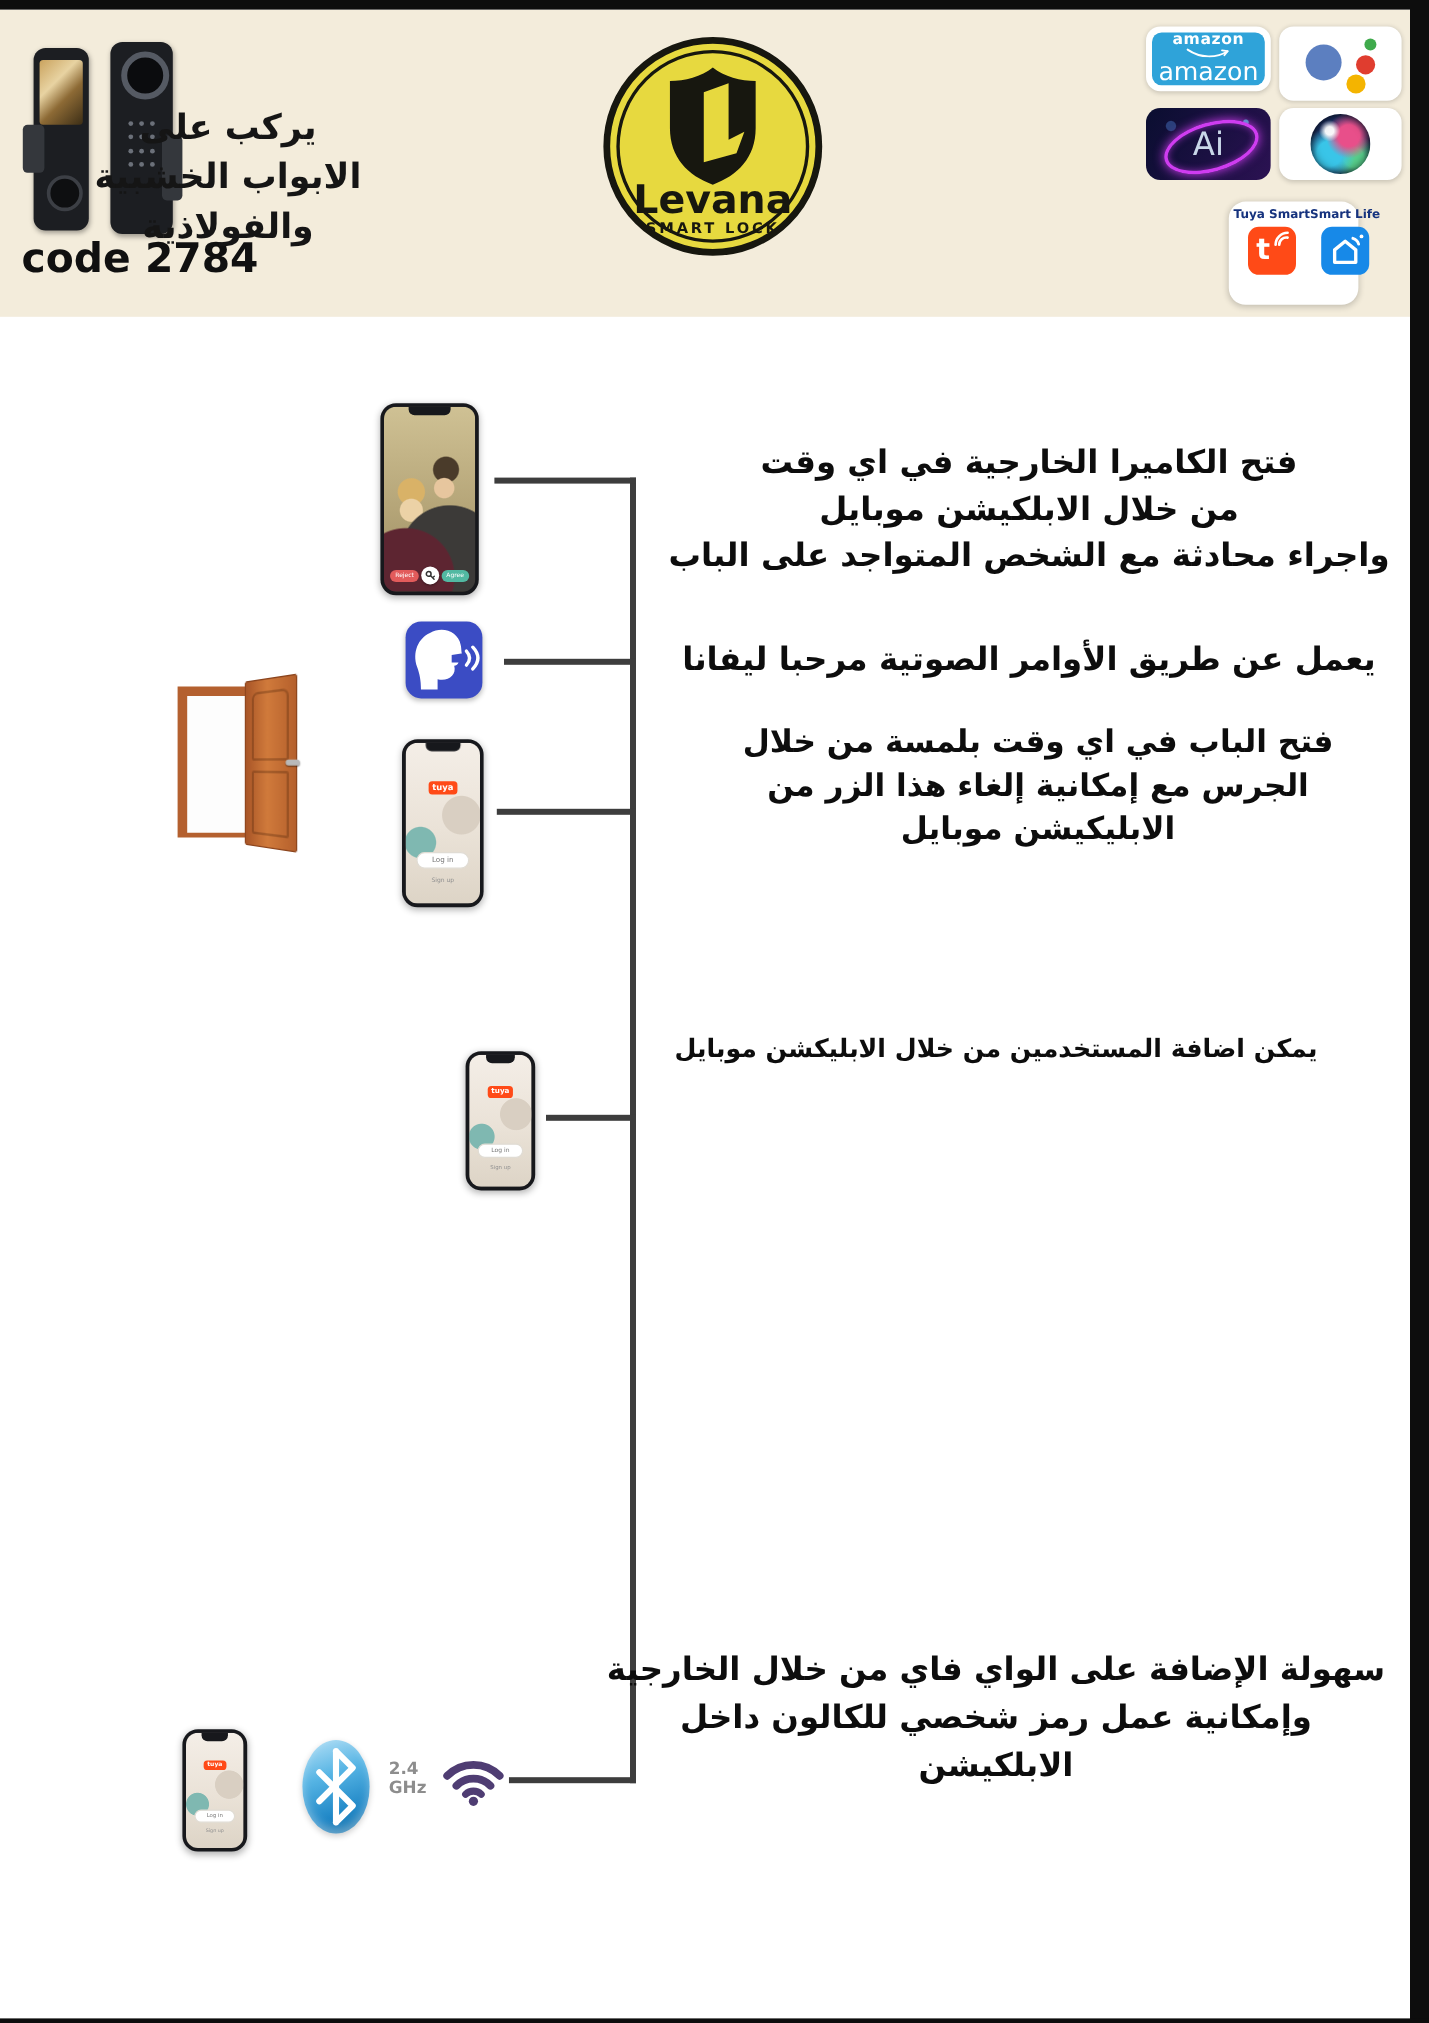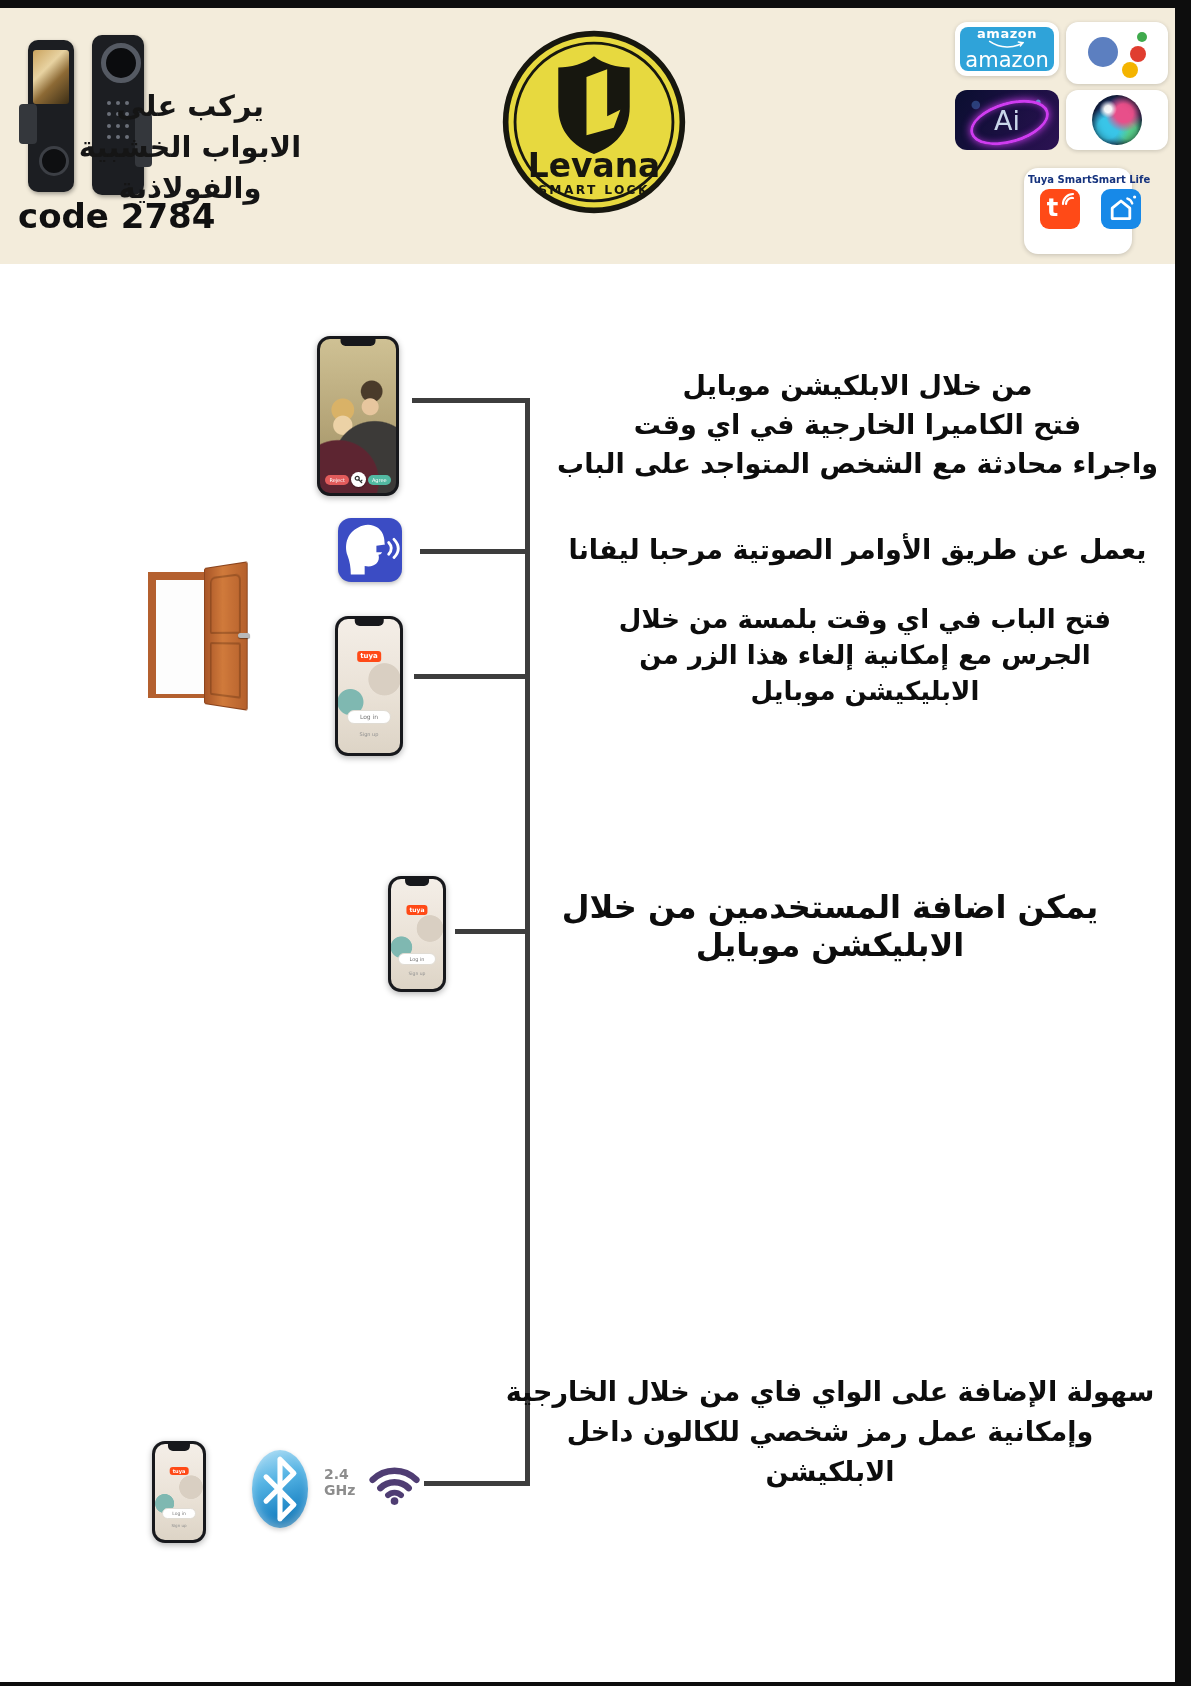--- a/index.html
+++ b/index.html
@@ -232,22 +232,22 @@
           <svg width="9" height="9" viewBox="0 0 10 10">
             <circle cx="3.6" cy="3.6" r="2.2" fill="none" stroke="#333" stroke-width="1.4"></circle>
             <path d="M5.4 5.4 L8.6 8.6 M7.2 7.2 L8.8 5.8" stroke="#333" stroke-width="1.3" fill="none" stroke-linecap="round"></path>
           </svg>
         </span>
         <span class="pill pill-agree">Agree</span>
       </div>
     </div>
   </div>
   <div class="txt" style="left:540px;top:366px;width:635px;font-size:27px;line-height:39px;">
+    <div>فتح الكاميرا الخارجية في اي وقت</div>
     <div>من خلال الابلكيشن موبايل</div>
-    <div>فتح الكاميرا الخارجية في اي وقت</div>
     <div>واجراء محادثة مع الشخص المتواجد على الباب</div>
   </div>
 
   <div class="voice-icon">
     <svg width="64" height="64" viewBox="0 0 60 60">
       <path fill="#fff" d="M19 9 C29 3 41 8 43 18 C44 22 43 24 45 27 L41 29 C42 32 41 34 38 34.5 C40 42 33 47 25 45 L25 53 L12 53 C12 46 11 41 9 35.5 C5 24 10 13 19 9 Z"></path>
       <path fill="#3b4cc4" d="M36 26 L46 24.5 L46 32 L36 32 Z"></path>
       <path d="M47.5 23 q5 5.5 0 11" stroke="#fff" stroke-width="2.6" fill="none" stroke-linecap="round"></path>
       <path d="M52.5 20 q8 8.5 0 17" stroke="#fff" stroke-width="2.6" fill="none" stroke-linecap="round"></path>
     </svg>
@@ -275,21 +275,21 @@
   </div>
 
   <div class="phone" style="left:388px;top:876px;width:58px;height:116px;">
     <div class="screen tuya-screen">
       <div class="notch"></div>
       <span class="tuya-logo" style="font-size:6px;">tuya</span>
       <span class="login-btn" style="bottom:22%;height:10px;font-size:5px;">Log in</span>
       <span class="signup" style="bottom:12%;font-size:4.5px;">Sign up</span>
     </div>
   </div>
-  <div class="txt" style="left:500px;top:888px;width:660px;font-size:32px;">
+  <div class="txt" style="left:500px;top:862px;width:660px;font-size:21px;">
     <div>يمكن اضافة المستخدمين من خلال الابليكشن موبايل</div>
   </div>
 
   <div class="phone" style="left:152px;top:1441px;width:54px;height:102px;">
     <div class="screen tuya-screen">
       <div class="notch"></div>
       <span class="tuya-logo" style="font-size:5px;">tuya</span>
       <span class="login-btn" style="bottom:22%;height:9px;font-size:4.5px;">Log in</span>
       <span class="signup" style="bottom:12%;font-size:4px;">Sign up</span>
     </div>

